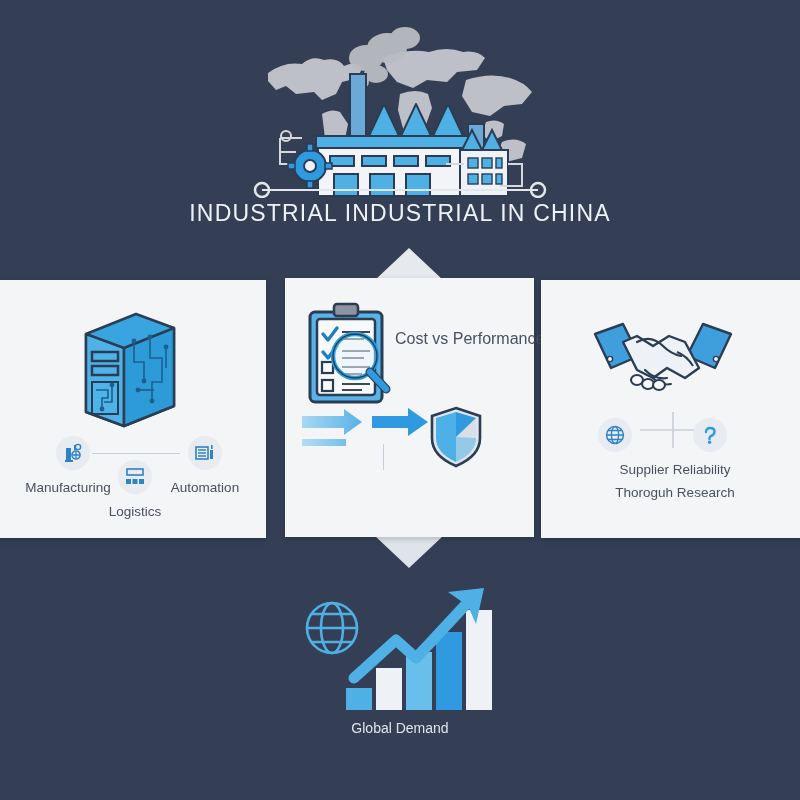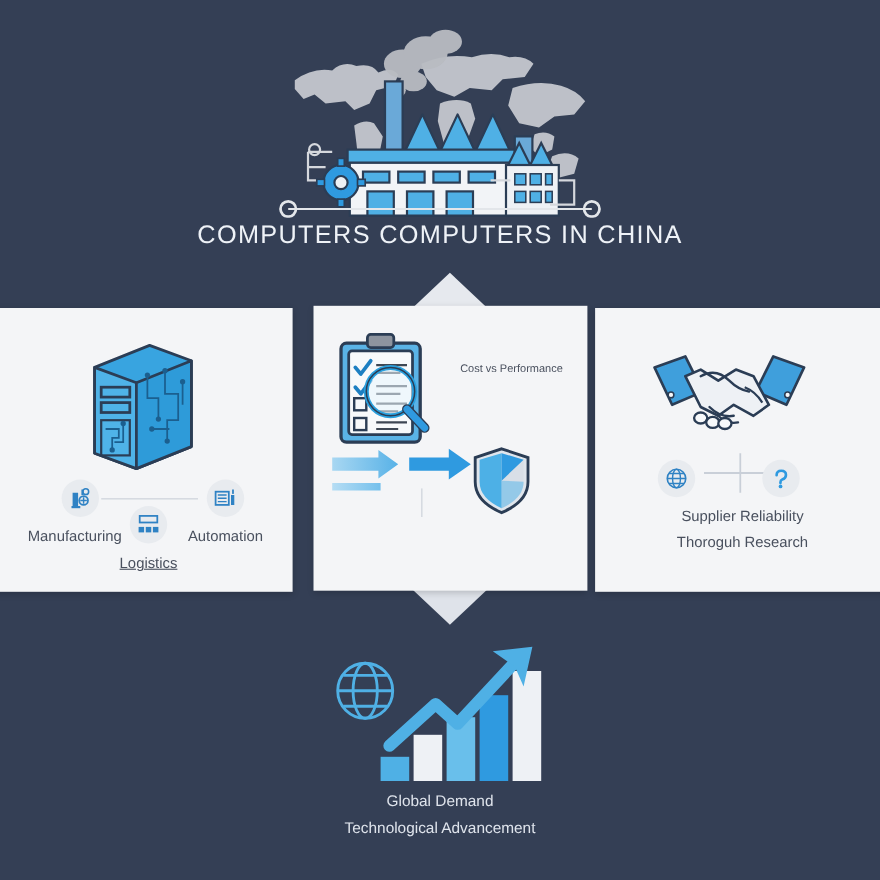--- a/index.html
+++ b/index.html
@@ -154,21 +154,21 @@
         <path d="M258 146 L272 146 L272 168 L250 168"></path>
         <path d="M214 146 L196 146"></path>
       </g>
 
       <line x1="12" y1="172" x2="288" y2="172" stroke="#e3e6ea" stroke-width="2"></line>
       <circle cx="12" cy="172" r="7" fill="none" stroke="#e3e6ea" stroke-width="2.5"></circle>
       <circle cx="288" cy="172" r="7" fill="none" stroke="#e3e6ea" stroke-width="2.5"></circle>
     </svg>
   </div>
 
-  <div class="title">COMPUTERS COMPUTERS IN CHINA</div>
+  <div class="title">INDUSTRIAL INDUSTRIAL IN CHINA</div>
 
   <div class="chev" id="chev-up"></div>
   <div class="chev" id="chev-down"></div>
 
   <div class="card" id="card-left">
     <svg width="110" height="130" style="position:absolute;left:82px;top:22px;" viewBox="0 0 110 130">
       <path d="M12 32 L62 12 L100 26 L100 104 L50 124 L12 110 z" fill="#38a4e0" stroke="#2b3d55" stroke-width="2.5" stroke-linejoin="round"></path>
       <path d="M12 32 L50 46 L50 124 L12 110 z" fill="#4fb3e8" stroke="#2b3d55" stroke-width="2.5" stroke-linejoin="round"></path>
       <path d="M50 46 L100 26 L100 104 L50 124 z" fill="#2e9bd9" stroke="#2b3d55" stroke-width="2.5" stroke-linejoin="round"></path>
       <rect x="18" y="50" width="26" height="9" fill="none" stroke="#2b3d55" stroke-width="2.5"></rect>
@@ -209,21 +209,21 @@
     <div class="cap" style="left:0px;top:200px;width:152px;">Manufacturing</div>
 
     <div class="badge" style="left:126px;top:180px;">
       <svg width="22" height="20" viewBox="0 0 22 20">
         <rect x="3" y="2" width="16" height="6" fill="none" stroke="#2f82c4" stroke-width="1.6"></rect>
         <rect x="2" y="12" width="5" height="5" fill="#2f82c4"></rect>
         <rect x="8.5" y="12" width="5" height="5" fill="#2f82c4"></rect>
         <rect x="15" y="12" width="5" height="5" fill="#2f82c4"></rect>
       </svg>
     </div>
-    <div class="cap" style="left:67px;top:224px;width:152px;text-decoration:underline;">Logistics</div>
+    <div class="cap" style="left:67px;top:224px;width:152px;">Logistics</div>
 
     <div class="badge" style="left:196px;top:156px;">
       <svg width="22" height="22" viewBox="0 0 22 22">
         <rect x="2" y="5" width="12" height="12" fill="none" stroke="#2f82c4" stroke-width="1.6"></rect>
         <path d="M4 8 H12 M4 11 H12 M4 14 H12" stroke="#2f82c4" stroke-width="1.3"></path>
         <path d="M16 17 L16 8 L19 8 L19 17 z" fill="#2f82c4"></path>
         <rect x="17" y="3" width="1.6" height="4" fill="#2f82c4"></rect>
       </svg>
     </div>
     <div class="cap" style="left:137px;top:200px;width:152px;text-align:center;">Automation</div>
@@ -243,21 +243,21 @@
         <path d="M44 51 H72 M44 58 H66"></path>
         <path d="M44 67 H72 M44 74 H64"></path>
         <path d="M44 84 H72 M44 90 H64"></path>
       </g>
       <circle cx="57" cy="56" r="22" fill="#eaf5fd" fill-opacity=".55" stroke="#2aa0de" stroke-width="4.5"></circle>
       <circle cx="57" cy="56" r="22" fill="none" stroke="#2b3d55" stroke-width="1.4"></circle>
       <path d="M72 72 L88 89" stroke="#2b3d55" stroke-width="9" stroke-linecap="round"></path>
       <path d="M72 72 L88 89" stroke="#2f9ae0" stroke-width="6.5" stroke-linecap="round"></path>
     </svg>
 
-    <div class="cap" style="left:110px;top:52px;width:140px;font-size:10px;">Cost vs Performance</div>
+    <div class="cap" style="left:110px;top:52px;width:140px;font-size:16px;">Cost vs Performance</div>
 
     <svg width="190" height="66" style="position:absolute;left:15px;top:128px;" viewBox="0 0 190 66">
       <defs>
         <linearGradient id="ag1" x1="0" y1="0" x2="1" y2="0">
           <stop offset="0" stop-color="#a8d7f2"></stop>
             <stop offset="1" stop-color="#58b2e7"></stop>
         </linearGradient>
         <linearGradient id="ag2" x1="0" y1="0" x2="1" y2="0">
           <stop offset="0" stop-color="#b6ddf4"></stop>
             <stop offset="1" stop-color="#74c0ec"></stop>
@@ -333,16 +333,15 @@
         <rect x="108" y="72" width="26" height="58" fill="#69bfeb"></rect>
         <rect x="138" y="52" width="26" height="78" fill="#2f9ae0"></rect>
         <rect x="168" y="30" width="26" height="100" fill="#eef1f5"></rect>
       </g>
       <g fill="none" stroke="#4fb0e5" stroke-width="11" stroke-linejoin="round" stroke-linecap="round">
         <path d="M56 98 L98 60 L118 78 L172 20"></path>
       </g>
       <path d="M150 12 L186 8 L178 44 L170 26 z" fill="#4fb0e5"></path>
     </svg>
     <div class="cap-dark" style="left:0px;top:145px;width:800px;">Global Demand</div>
-    <div class="cap-dark" style="left:0px;top:169px;width:800px;">Technological Advancement</div>
   </div>
 
 </div>
 
 </body></html>

